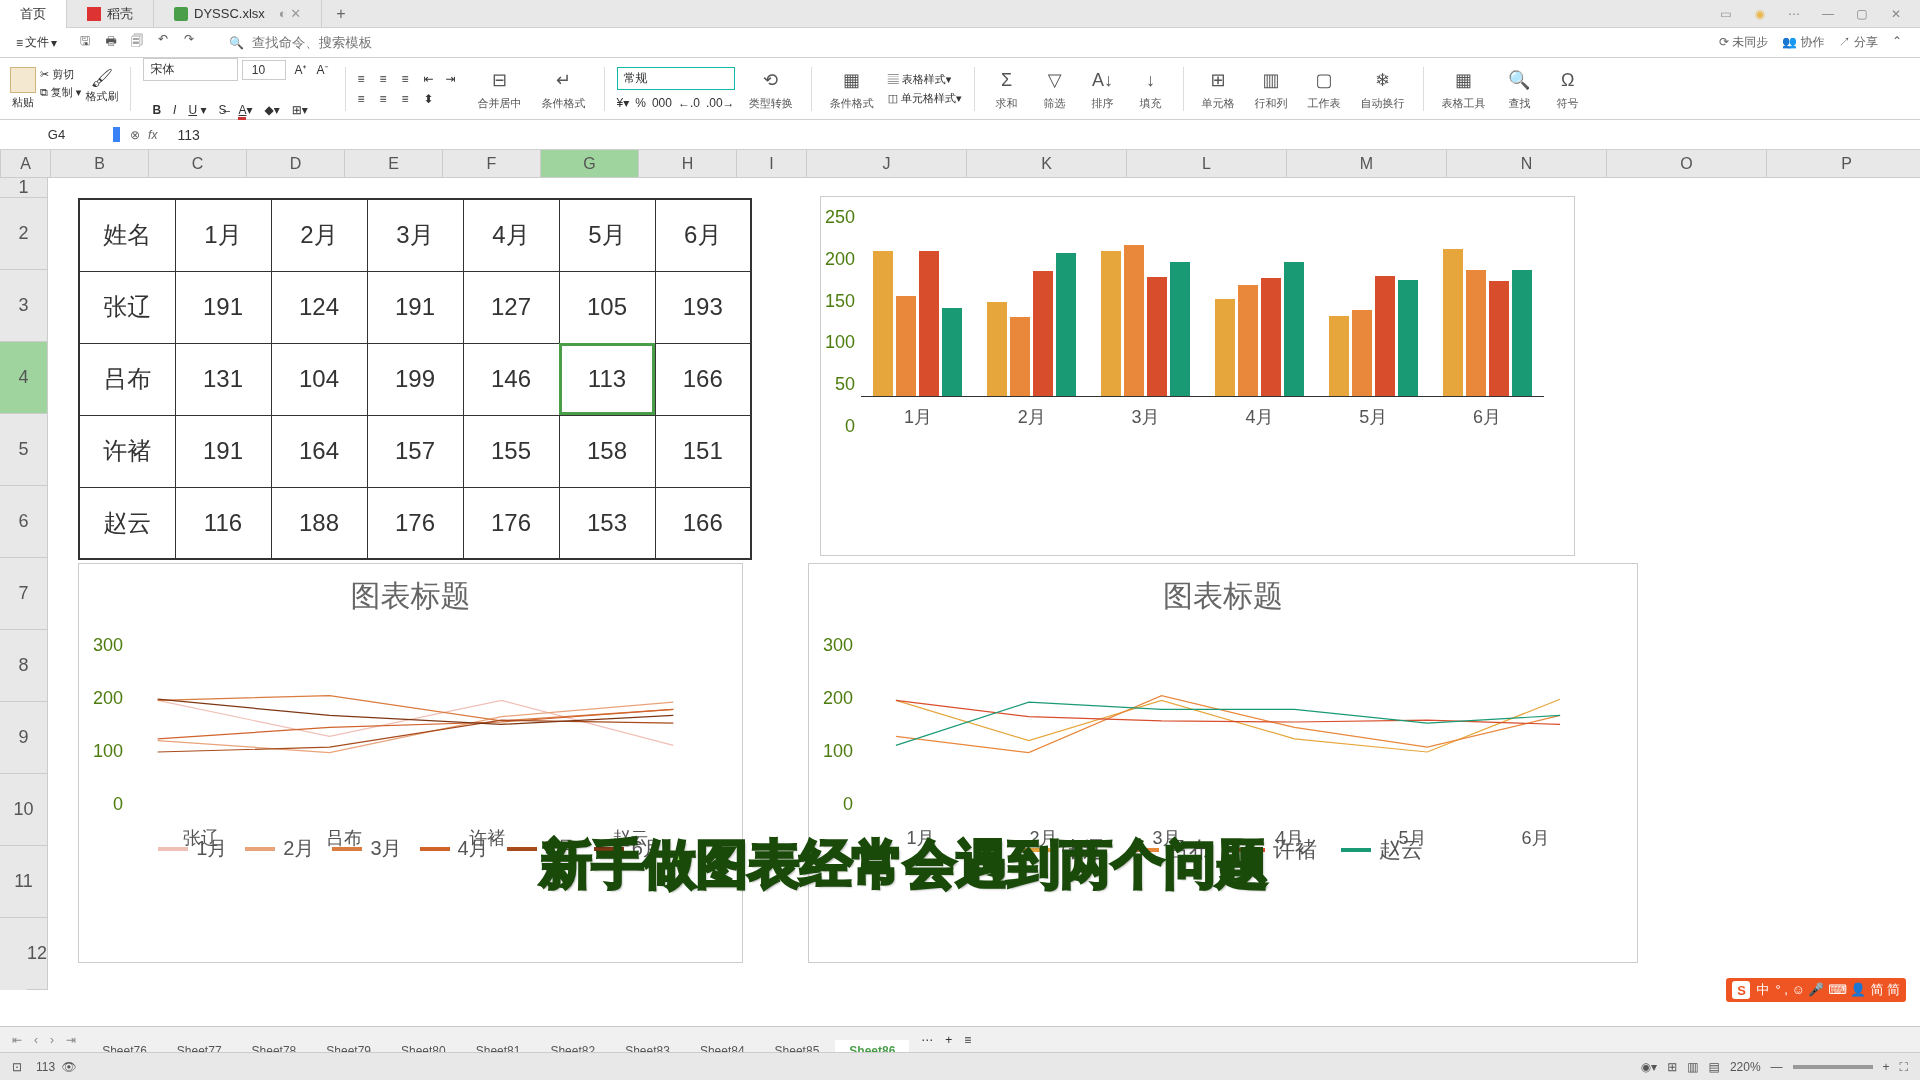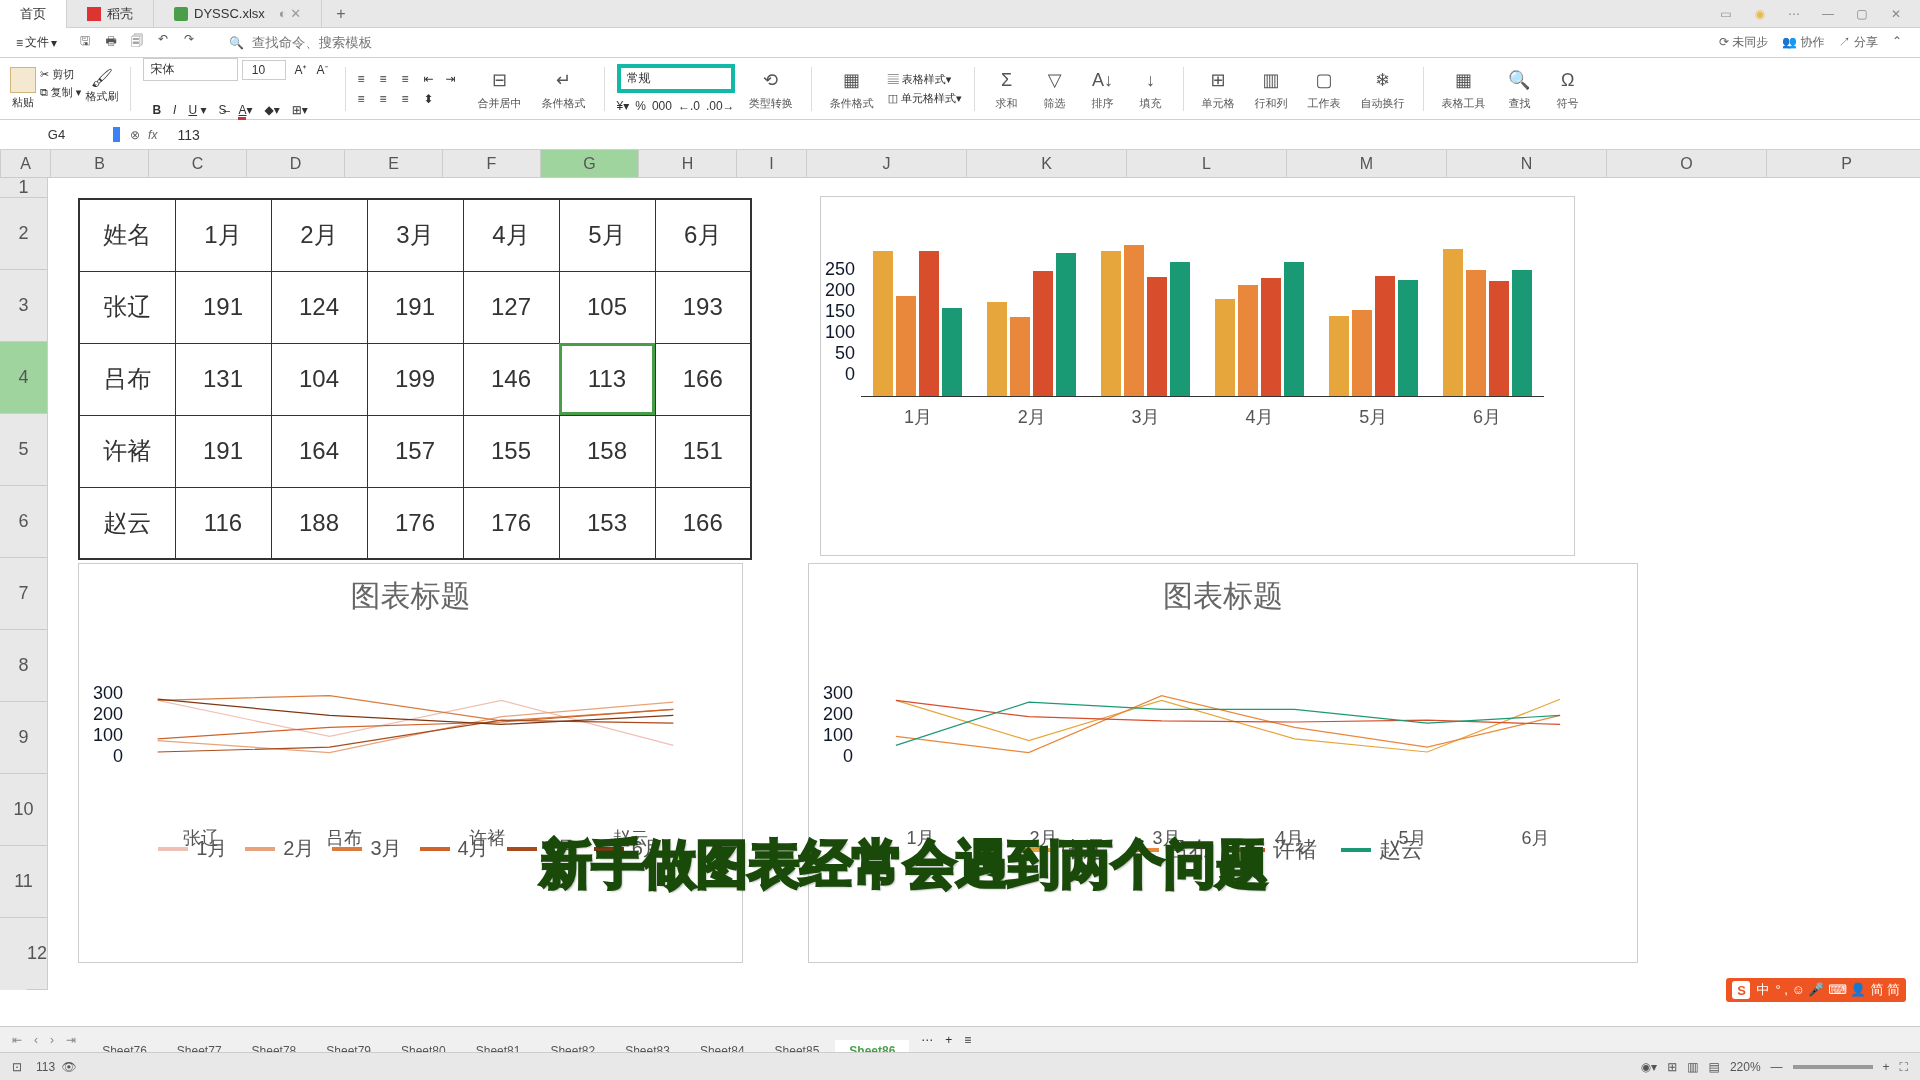--- a/index.html
+++ b/index.html
@@ -43,21 +43,21 @@
 .fmt-brush { display: flex; flex-direction: column; align-items: center; font-size: 11px; }
 .font-select { display: flex; gap: 4px; align-items: center; }
 .font-sel { border: 1px solid #ccc; padding: 2px 22px 2px 6px; font-size: 12px; width: 95px; }
 .sz-sel { border: 1px solid #ccc; padding: 2px 18px 2px 6px; width: 44px; text-align: center; }
 .aa { display: flex; gap: 2px; }
 .aa span { padding: 2px 4px; }
 .font-style { display: flex; gap: 6px; align-items: center; margin-left: 6px; }
 .font-style span { padding: 2px 3px; }
 .align-row { display: flex; gap: 4px; }
 .align-row span { width: 18px; height: 14px; display: inline-block; }
-.fmt-select { border: 4px solid #14b8a6; padding: 2px 28px 2px 6px; font-size: 12px; }
+.fmt-select { border: 1px solid #14b8a6; padding: 2px 28px 2px 6px; font-size: 12px; }
 .vsep { width: 1px; height: 44px; background: #ddd; margin: 0 4px; }
 
 
 .formulabar { height: 30px; display: flex; align-items: center; border-bottom: 1px solid #d0d0d0; }
 .namebox { width: 120px; border-right: 7px solid #3b82f6; padding: 0 8px; text-align: center; font-size: 13px; }
 .fx-icons { display: flex; gap: 8px; padding: 0 10px; color: #666; }
 .fx-val { padding: 0 10px; font-size: 14px; }
 
 
 .grid-area { position: absolute; top: 150px; left: 0; right: 0; bottom: 40px; overflow: hidden; background: #fff; }
@@ -77,21 +77,21 @@
 .data-table td.selected { outline: 3px solid #4a9e4a; outline-offset: -3px; }
 
 
 .chart-box { position: absolute; background: #fff; border: 1px solid #ccc; }
 .chart1 { top: 18px; left: 772px; width: 755px; height: 360px; }
 .chart2 { top: 385px; left: 30px; width: 665px; height: 400px; }
 .chart3 { top: 385px; left: 760px; width: 830px; height: 400px; }
 
 .chart-title { text-align: center; font-size: 30px; color: #666; padding: 12px 0 8px; }
 .plot { position: relative; margin: 10px 30px 0 40px; }
-.y-axis { position: absolute; left: -36px; top: 0; height: 100%; display: flex; flex-direction: column; justify-content: center; font-size: 18px; color: #0f172a; text-align: right; width: 30px; }
+.y-axis { position: absolute; left: -36px; top: 0; height: 100%; display: flex; flex-direction: column; justify-content: space-between; font-size: 18px; color: #4d7c0f; text-align: right; width: 30px; }
 .plot-bars { display: flex; justify-content: space-around; align-items: flex-end; height: 190px; border-bottom: 1px solid #333; }
 .bar-group { display: flex; gap: 3px; align-items: flex-end; }
 .bar { width: 20px; }
 .x-labels { display: flex; justify-content: space-around; margin-top: 8px; font-size: 18px; color: #555; }
 .legend-h { display: flex; justify-content: center; gap: 24px; margin-top: 20px; font-size: 22px; color: #555; }
 .legend-h .li { display: flex; align-items: center; gap: 8px; }
 .legend-h .sw { width: 14px; height: 14px; }
 .legend-line .sw { width: 30px; height: 4px; }
 
 

